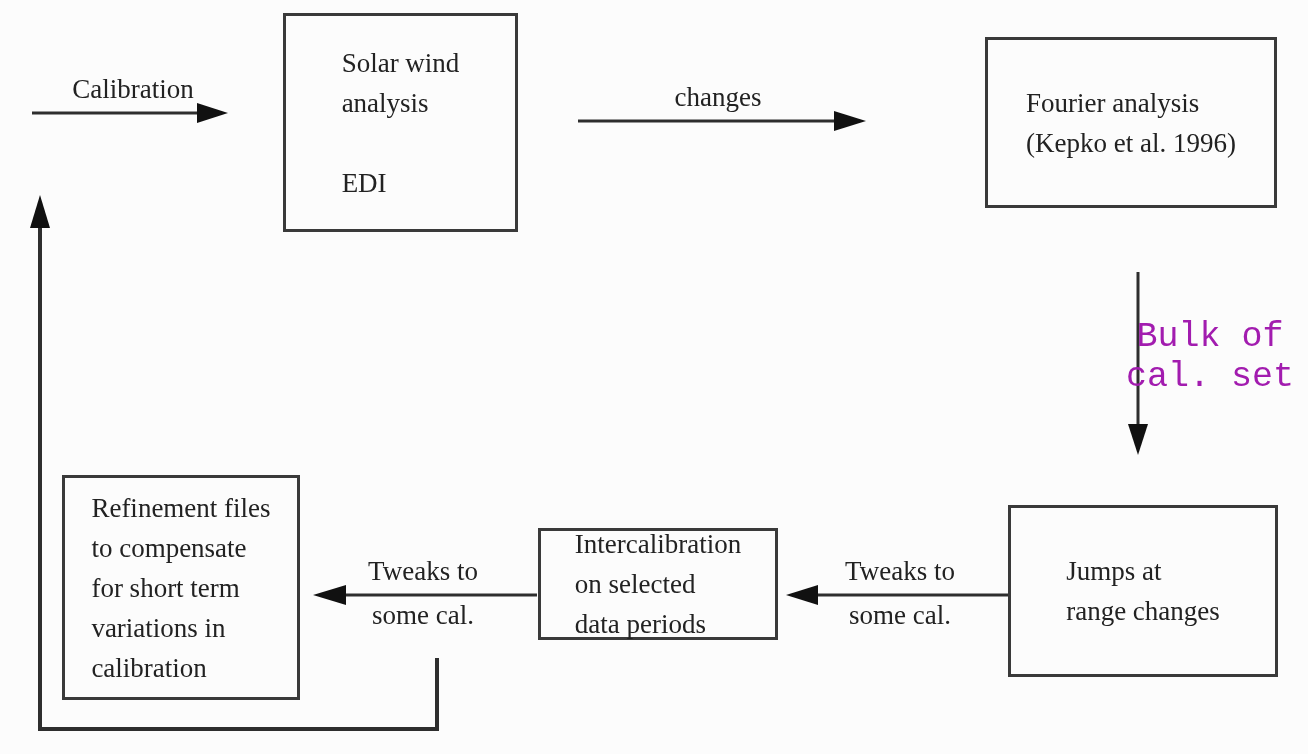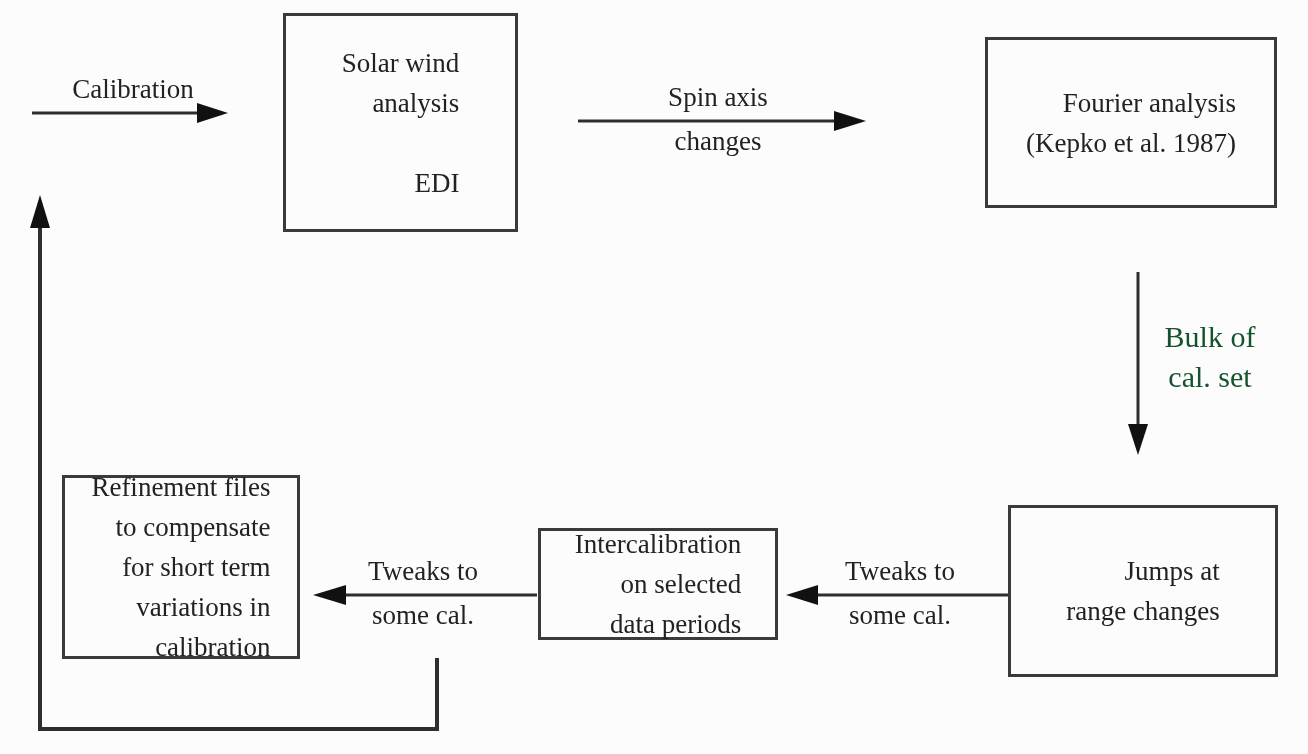--- a/index.html
+++ b/index.html
@@ -21,54 +21,55 @@
     width:1308px;
     height:754px;
   }
   .node{
     position:absolute;
     box-sizing:border-box;
     border:3px solid #3a3a3a;
     display:flex;
     align-items:center;
     justify-content:center;
-    text-align:right;
+    text-align:left;
     font-size:27px;
     line-height:40px;
     white-space:pre-line;
     color:#222;
   }
   .n-solar   {left:283px; top:13px;  width:235px; height:219px;}
   .n-fourier {left:985px; top:37px;  width:292px; height:171px;}
   .n-jumps   {left:1008px;top:505px; width:270px; height:172px;}
   .n-intercal{left:538px; top:528px; width:240px; height:112px;}
-  .n-refine  {left:62px;  top:475px; width:238px; height:184px;}
+  .n-refine  {left:62px;  top:475px; width:238px; height:225px;}
   .elabel{
     position:absolute;
     transform:translateX(-50%);
     text-align:center;
     font-size:27px;
     line-height:44px;
     white-space:nowrap;
     color:#222;
   }
   .elabel span{display:block;height:44px;}
   .l-cal    {left:133px; top:67px;}
   .l-spin   {left:718px; top:75px;}
   .l-tweaks1{left:900px; top:549px;}
   .l-tweaks2{left:423px; top:549px;}
   .l-bulk{
     position:absolute;
     left:1210px; top:317px;
     transform:translateX(-50%);
     text-align:center;
-    font-size:30px;
+    font-size:35px;
     line-height:40px;
     white-space:nowrap;
-    color:#14532d;
+    color:#a21caf;
+    font-family:Liberation Mono, monospace;
   }
   .l-bulk span{display:block;height:40px;}
 </style>
 </head>
 <body>
 
 <div class="stage">
 
   <svg class="wires" viewBox="0 0 1308 754">
 
@@ -101,38 +102,37 @@
       <path d="M437,658 L437,729 L40,729 L40,226" fill="none" stroke="#2e2e2e" stroke-width="4"></path>
       <polygon points="40,195 30,228 50,228" fill="#111"></polygon>
     </g>
   </svg>
 
   <div class="node n-solar">Solar wind
 analysis
 
 EDI</div>
   <div class="node n-fourier">Fourier analysis
-(Kepko et al. 1987)</div>
+(Kepko et al. 1996)</div>
   <div class="node n-jumps">Jumps at
 range changes</div>
   <div class="node n-intercal">Intercalibration
 on selected
 data periods</div>
   <div class="node n-refine">Refinement files
 to compensate
 for short term
 variations in
 calibration</div>
 
   <div class="elabel l-cal">
     <span>Calibration</span>
   </div>
 
   <div class="elabel l-spin">
-    <span>Spin axis</span>
     <span>changes</span>
   </div>
 
   <div class="l-bulk">
     <span>Bulk of</span>
     <span>cal. set</span>
   </div>
 
   <div class="elabel l-tweaks1">
     <span>Tweaks to</span>

